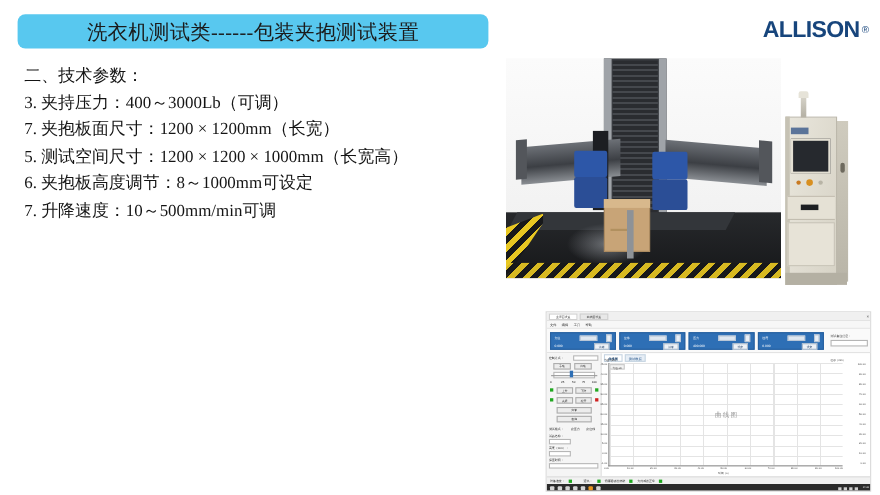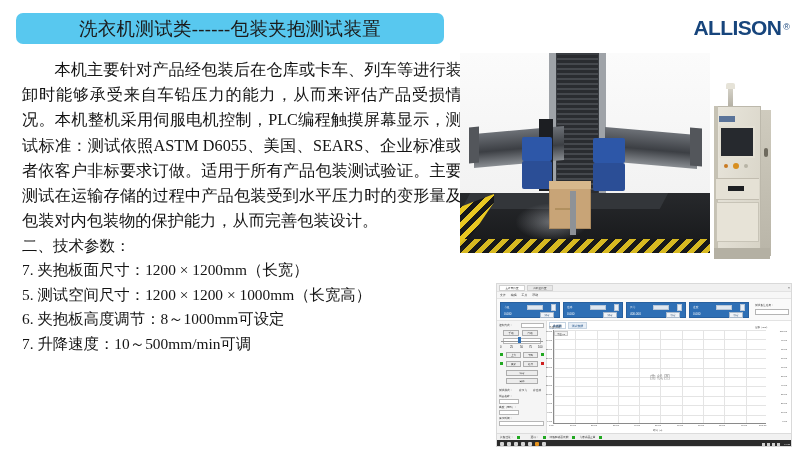--- a/index.html
+++ b/index.html
@@ -227,22 +227,22 @@
   <div id="title-banner">
     <span class="title-text">洗衣机测试类------包装夹抱测试装置</span>
   </div>
   <div id="brand-logo">
     <span class="logo-latin">ALLISON</span>
     <span class="logo-tm">®</span>
   </div>
 </div>
 
 <div id="body-text">
-  <div class="para-body">本机主要针对产品经包装后在仓库或卡车、列车等进行装卸时能够承受来自车铅压力的能力，从而来评估产品受损情况。本机整机采用伺服电机控制，PLC编程触摸屏幕显示，测试标准：测试依照ASTM D6055、美国、SEARS、企业标准或者依客户非标要求订做。适用于所有产品包装测试验证。主要测试在运输存储的过程中产品包装受到水平压力时的变形量及包装对内包装物的保护能力，从而完善包装设计。</div>
   <div class="para-heading">二、技术参数：</div>
+  <div class="spec-line">3. 夹持压力：400～3000Lb（可调）</div>
   <div class="spec-line">7. 夹抱板面尺寸：1200 × 1200mm（长宽）</div>
   <div class="spec-line">5. 测试空间尺寸：1200 × 1200 × 1000mm（长宽高）</div>
   <div class="spec-line">6. 夹抱板高度调节：8～1000mm可设定</div>
   <div class="spec-line">7. 升降速度：10～500mm/min可调</div>
 
 </div>
 
 <div id="photo-machine">
   <div class="mach-wall"></div>
   <div class="mach-col-outer"></div>

